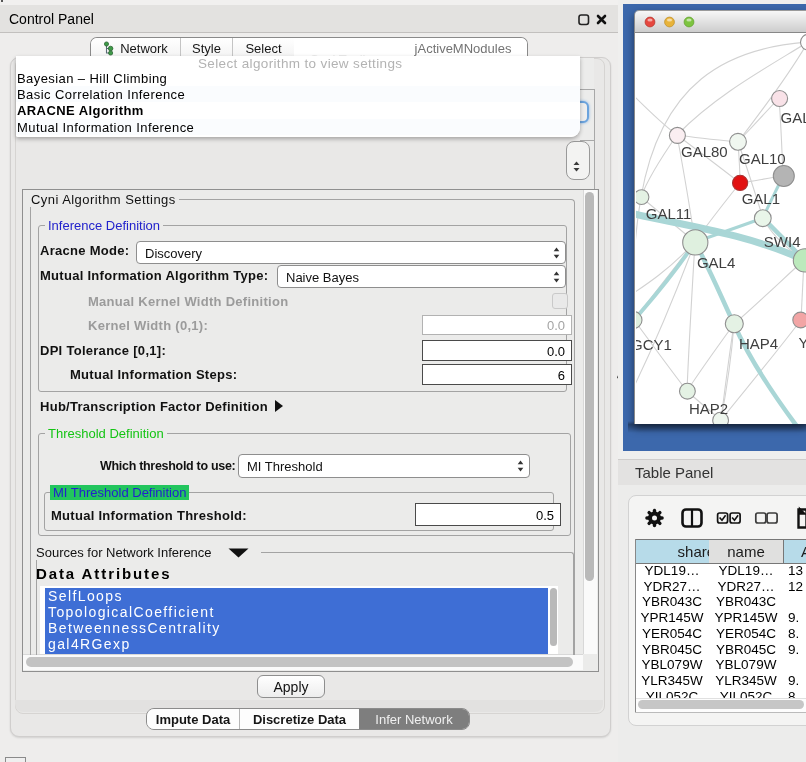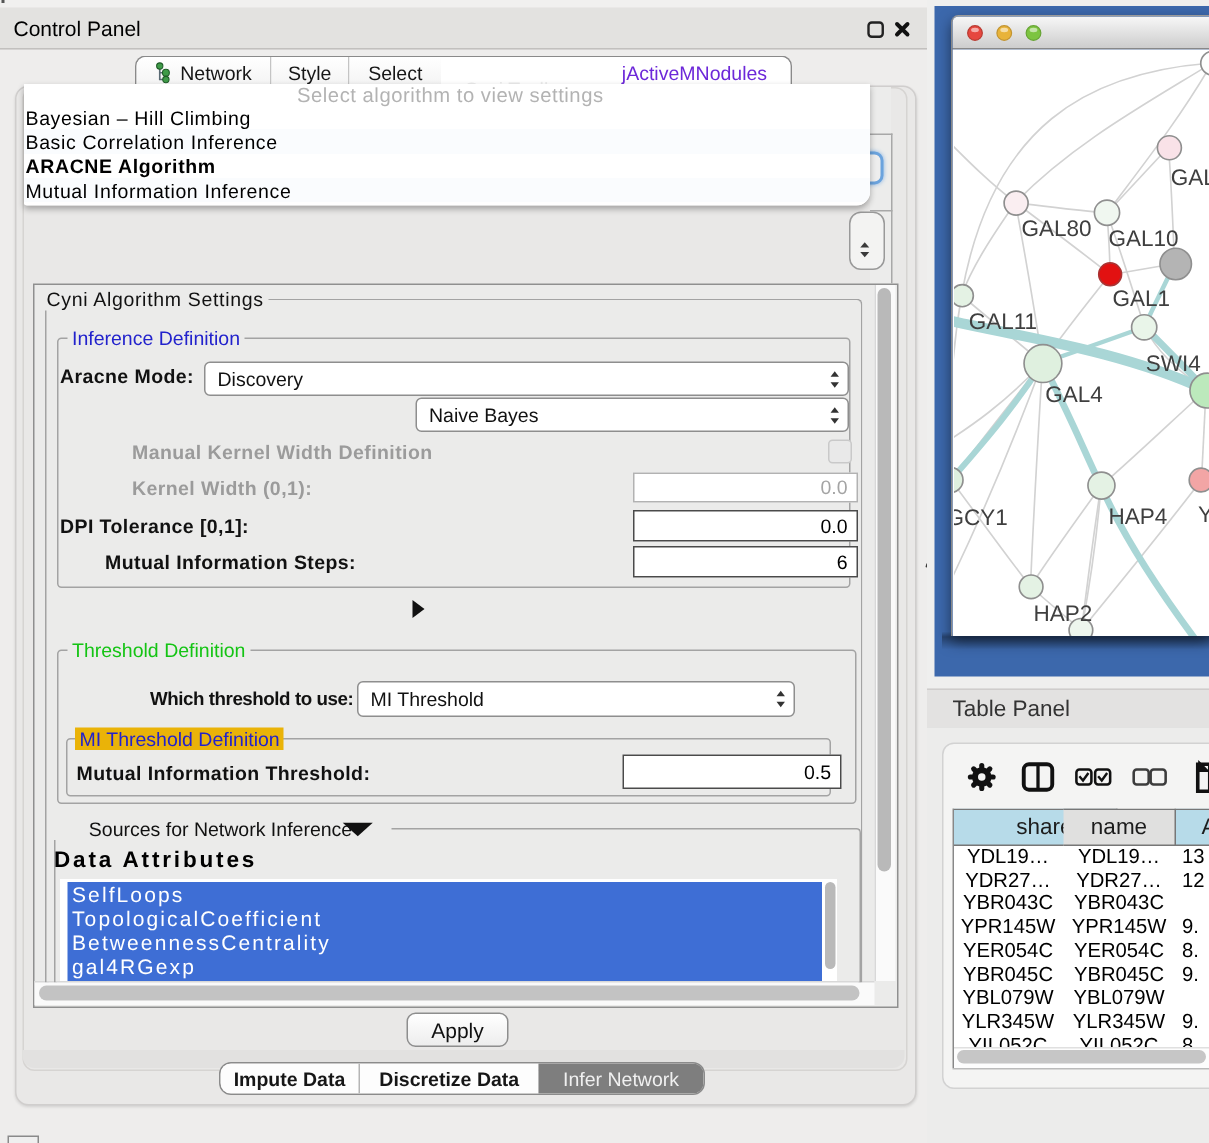--- a/index.html
+++ b/index.html
@@ -7,21 +7,21 @@
 #page{position:relative;width:806px;height:762px;background:#efefee;overflow:hidden;}
 .abs{position:absolute;}
 .lbl{font-size:13px;font-weight:bold;color:#111;letter-spacing:0.28px;}
 .glbl{font-size:13px;font-weight:bold;color:#9b9b9b;letter-spacing:0.28px;padding-left:48px;}
 .combo{position:absolute;background:#fff;border:1px solid #8e8e8e;border-radius:4px;font-size:13px;color:#111;}
 .combo .tx{position:absolute;left:8px;top:50%;transform:translateY(-50%);}
 .combo .ar{position:absolute;right:5px;top:50%;transform:translateY(-50%);width:7px;height:12px;}
 .tfield{position:absolute;background:#fff;font-size:13px;text-align:right;}
 .tfield span{position:absolute;right:6px;top:50%;transform:translateY(-50%);}
 .group{position:absolute;border:1px solid #a3a3a3;border-radius:3px;}
-.gtitle{position:absolute;top:-8px;font-size:13px;background:#ebebea;padding:0 3px;white-space:nowrap;text-align:center;}
+.gtitle{position:absolute;top:-8px;font-size:13px;background:#ebebea;padding:0 3px;white-space:nowrap;}
 </style>
 </head>
 <body>
 <div id="page">
 
 <div class="abs" style="left:0;top:0;width:618px;height:762px;background:#eeedec;"></div>
 
 <div class="abs" style="left:0;top:0;width:618px;height:5px;background:#f1f0ef;"></div>
 <div class="abs" style="left:0;top:5px;width:618px;height:27px;background:#e3e2e0;border-bottom:1px solid #c2c0be;"></div>
 <div class="abs" style="left:1px;top:0;width:2px;height:2px;background:#555;"></div>
@@ -41,21 +41,21 @@
       <path d="M3.5 3.5 L3.5 12 L7 12 M3.5 7.5 L7 7.5" stroke="#5a6a74" stroke-width="1.1" fill="none"></path>
       <circle cx="3.5" cy="3" r="2.1" fill="#3f9b48" stroke="#1f5c28" stroke-width="0.7"></circle>
       <circle cx="7.6" cy="7.5" r="2.3" fill="#3f9b48" stroke="#1f5c28" stroke-width="0.7"></circle>
       <circle cx="7.6" cy="12" r="2.1" fill="#3f9b48" stroke="#1f5c28" stroke-width="0.7"></circle>
     </svg>
     <span style="font-size:13px;color:#161616;">Network</span>
   </div>
   <div style="width:51px;background:linear-gradient(#ffffff,#f3f3f3);display:flex;align-items:center;justify-content:center;border-right:1px solid #c4c4c4;font-size:13px;color:#161616;">Style</div>
   <div style="width:61px;background:linear-gradient(#ffffff,#f3f3f3);display:flex;align-items:center;justify-content:center;font-size:13px;color:#161616;">Select</div>
   <div style="width:105px;background:#7e7e7e;display:flex;align-items:center;justify-content:center;font-size:13px;color:#ececec;margin-top:21px;">Cyni Toolbox</div>
-  <div style="width:128px;background:#ffffff;display:flex;align-items:center;justify-content:center;font-size:13px;color:#6d28d9;">jActiveMNodules</div>
+  <div style="width:128px;background:#ffffff;display:flex;align-items:center;justify-content:center;font-size:13px;color:#737373;">jActiveMNodules</div>
 </div>
 
 <div class="abs" style="left:580px;top:58px;width:14px;height:131px;background:#ececeb;"></div>
 <div class="abs" style="left:566px;top:141px;width:22px;height:37px;background:#f3f3f2;border:1.5px solid #999;border-radius:8px;"></div>
 <svg class="abs" style="left:573px;top:161px;" width="7" height="11" viewBox="0 0 7 11">
       <path d="M3.5 0.5 L6.5 4 L0.5 4 Z" fill="#3a3a3a"></path>
       <path d="M3.5 10.5 L6.5 7 L0.5 7 Z" fill="#3a3a3a"></path>
     </svg>
 <div class="abs" style="left:571px;top:101px;width:14px;height:18px;background:#eee;border:2.5px solid #6ba3dd;border-radius:6px;box-shadow:0 0 3px #7fb0e4;"></div>
 
@@ -79,20 +79,21 @@
 
 <div class="lbl abs" style="left:40px;top:243px;">Aracne Mode:</div>
 <div class="combo" style="left:136px;top:241px;width:428px;height:21px;">
       <span class="tx">Discovery</span>
 <svg class="ar" viewBox="0 0 7 12">
         <path d="M3.5 0.5 L6.3 4.2 L0.7 4.2 Z" fill="#333"></path>
         <path d="M3.5 11.5 L6.3 7.8 L0.7 7.8 Z" fill="#333"></path>
       </svg>
     </div>
 
+<div class="lbl abs" style="left:40px;top:268px;">Mutual Information Algorithm Type:</div>
 <div class="combo" style="left:277px;top:265px;width:287px;height:21px;">
       <span class="tx">Naive Bayes</span>
 <svg class="ar" viewBox="0 0 7 12">
         <path d="M3.5 0.5 L6.3 4.2 L0.7 4.2 Z" fill="#333"></path>
         <path d="M3.5 11.5 L6.3 7.8 L0.7 7.8 Z" fill="#333"></path>
       </svg>
     </div>
 
 <div class="glbl abs" style="left:40px;top:294px;">Manual Kernel Width Definition</div>
 <div class="abs" style="left:552px;top:293px;width:14px;height:14px;background:#e9e9e9;border:1px solid #c9c9c9;border-radius:3px;"></div>
@@ -105,58 +106,59 @@
 <div class="lbl abs" style="left:40px;top:343px;">DPI Tolerance [0,1]:</div>
 <div class="tfield" style="left:422px;top:340px;width:148px;height:19px;border:1.5px solid #4a4a4a;color:#000;">
       <span>0.0</span>
     </div>
 
 <div class="lbl abs" style="left:40px;top:367px;padding-left:30px;">Mutual Information Steps:</div>
 <div class="tfield" style="left:422px;top:364px;width:148px;height:19px;border:1.5px solid #4a4a4a;color:#000;">
       <span>6</span>
     </div>
 
+<div class="lbl abs" style="left:40px;top:399px;">Hub/Transcription Factor Definition</div>
 <svg class="abs" style="left:273px;top:399px;" width="12" height="14" viewBox="0 0 12 14">
       <path d="M2 1 L10 7 L2 13 Z" fill="#111"></path>
     </svg>
 
 <div class="group" style="left:38px;top:433px;width:531px;height:101px;"></div>
 <div class="gtitle" style="left:45px;top:426px;color:#14c414;background:#ebebea;">Threshold Definition</div>
 
 <div class="lbl abs" style="left:100px;top:459px;letter-spacing:-0.3px;font-size:12.5px;">Which threshold to use:</div>
 <div class="combo" style="left:238px;top:454px;width:290px;height:22px;">
       <span class="tx">MI Threshold</span>
 <svg class="ar" viewBox="0 0 7 12">
         <path d="M3.5 0.5 L6.3 4.2 L0.7 4.2 Z" fill="#333"></path>
         <path d="M3.5 11.5 L6.3 7.8 L0.7 7.8 Z" fill="#333"></path>
       </svg>
     </div>
 
 <div class="group" style="left:44px;top:492px;width:508px;height:37px;"></div>
-<div class="gtitle" style="left:50px;top:485px;color:#2222cc;background:#eab308;">MI Threshold Definition</div>
+<div class="gtitle" style="left:50px;top:485px;color:#2222cc;background:#22c55e;">MI Threshold Definition</div>
 
 <div class="lbl abs" style="left:51px;top:508px;">Mutual Information Threshold:</div>
 <div class="tfield" style="left:415px;top:503px;width:144px;height:21px;border:1.5px solid #4a4a4a;color:#000;">
       <span>0.5</span>
     </div>
 
 <div class="group" style="left:36px;top:552px;width:536px;height:102px;border-radius:3px 3px 0 0;border-bottom:none;"></div>
 <div class="gtitle" style="left:33px;top:545px;color:#111;background:#ebebea;width:222px;">Sources for Network Inference</div>
 <svg class="abs" style="left:228px;top:548px;" width="21" height="10" viewBox="0 0 21 10">
       <path d="M0.5 0.5 L20.5 0.5 L10.5 9.5 Z" fill="#111"></path>
     </svg>
 <div class="abs" style="left:36px;top:565px;font-size:15px;font-weight:bold;color:#000;letter-spacing:1.9px;">Data Attributes</div>
 
 <div class="abs" style="left:40px;top:586px;width:518px;height:68px;background:#fff;overflow:hidden;">
   <div class="abs" style="left:5px;top:1.5px;width:503px;height:70px;background:#3e6ed5;"></div>
   <div class="abs" style="left:8px;top:1.5px;font-size:14px;color:#fff;line-height:16px;letter-spacing:1.4px;">SelfLoops<br>TopologicalCoefficient<br>BetweennessCentrality<br>gal4RGexp</div>
   <div class="abs" style="left:510px;top:2px;width:7px;height:58px;background:#b9b9b9;border-radius:4px;"></div>
 </div>
 
-<div class="abs" style="left:271px;top:675px;width:66px;height:21px;background:linear-gradient(#ffffff,#ededed);border:1px solid #8e8e8e;border-radius:6px;display:flex;align-items:center;justify-content:center;font-size:14px;color:#111;">Apply</div>
+<div class="abs" style="left:257px;top:675px;width:66px;height:21px;background:linear-gradient(#ffffff,#ededed);border:1px solid #8e8e8e;border-radius:6px;display:flex;align-items:center;justify-content:center;font-size:14px;color:#111;">Apply</div>
 
 <div class="abs" style="left:146px;top:708px;height:20px;border:1px solid #8b8b8b;border-radius:8px;overflow:hidden;display:flex;">
   <div style="width:92px;background:#fdfdfd;display:flex;align-items:center;justify-content:center;font-size:13px;font-weight:bold;color:#161616;border-right:1px solid #b5b5b5;">Impute Data</div>
   <div style="width:119px;background:#fdfdfd;display:flex;align-items:center;justify-content:center;font-size:13px;font-weight:bold;color:#161616;">Discretize Data</div>
   <div style="width:110px;background:#7e7e7e;display:flex;align-items:center;justify-content:center;font-size:13px;color:#f0f0f0;">Infer Network</div>
 </div>
 
 <div class="abs" style="left:5px;top:757px;width:19px;height:14px;background:#efefef;border:1.5px solid #8a8a8a;"></div>
 
 <div class="abs" style="left:16px;top:56px;width:564px;height:81px;background:#fff;border-radius:0 0 9px 2px;box-shadow:0 2px 4px rgba(0,0,0,0.3);overflow:hidden;">

